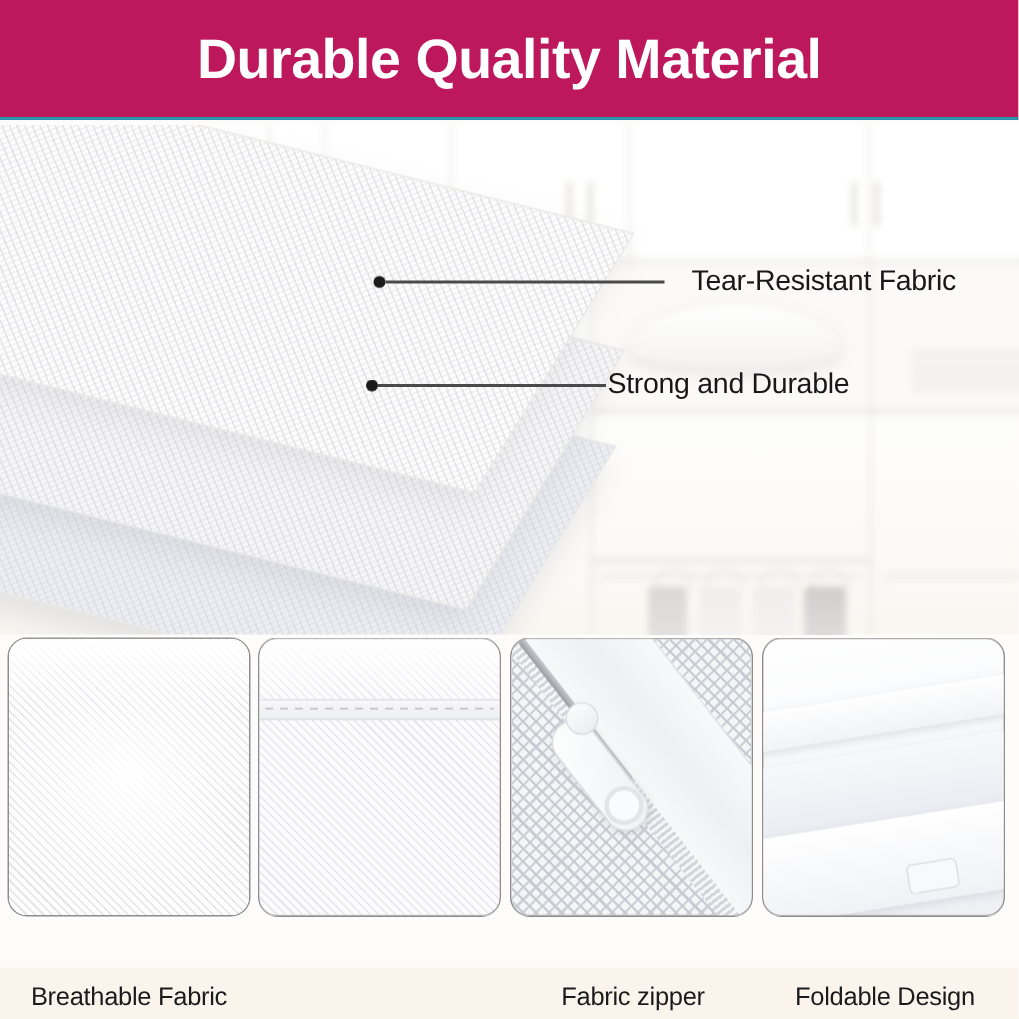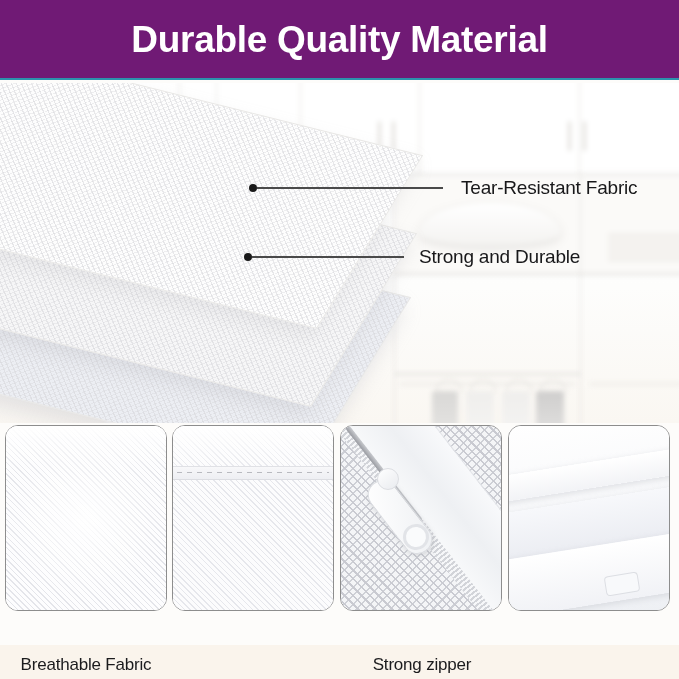--- a/index.html
+++ b/index.html
@@ -7,21 +7,21 @@
   body {
     font-family:"Liberation Sans", sans-serif;
     background:#fdfcfa;
     position:relative;
   }
   .page { position:relative; width:679px; height:679px; overflow:hidden; }
 
   
   .banner {
     position:absolute; left:0; top:0; width:679px; height:80px;
-    background:#701a75;
+    background:#be185d;
     border-bottom:2px solid #2b93ac;
     display:flex; align-items:center; justify-content:center;
   }
   .banner-title {
     color:#ffffff;
     font-size:37px;
     font-weight:bold;
     letter-spacing:-0.3px;
     line-height:1;
     white-space:nowrap;
@@ -337,21 +337,21 @@
 
     <div>
       <div class="callout-dot" style="left:249px;top:101px;"></div>
       <div class="callout-line" style="left:257px;top:104px;width:186px;"></div>
       <div class="callout-label" style="left:461px;top:94px;">Tear-Resistant Fabric</div>
     </div>
 
     <div>
       <div class="callout-dot" style="left:244px;top:170px;"></div>
       <div class="callout-line" style="left:252px;top:173px;width:152px;"></div>
-      <div class="callout-label" style="left:419px;top:163px;text-align:center;">Strong and Durable</div>
+      <div class="callout-label" style="left:405px;top:163px;text-align:center;">Strong and Durable</div>
     </div>
   </div>
 
   <div class="cards">
 
     <div class="card card-1">
       <div class="tex-breathable"></div>
       <div class="card-glare"></div>
     </div>
 
@@ -376,16 +376,17 @@
       <div class="fold-bg"></div>
       <div class="fold-sheet fold-a"></div>
       <div class="fold-sheet fold-b"></div>
       <div class="fold-sheet fold-c"></div>
       <div class="fold-corner"></div>
     </div>
   </div>
 
   <div class="captions">
     <div class="caption cap-1">Breathable Fabric</div>
-    <div class="caption cap-3">Strong zipper</div>
+    <div class="caption cap-3">Fabric zipper</div>
+    <div class="caption cap-4">Foldable Design</div>
   </div>
 
 </div>
 
 </body></html>

